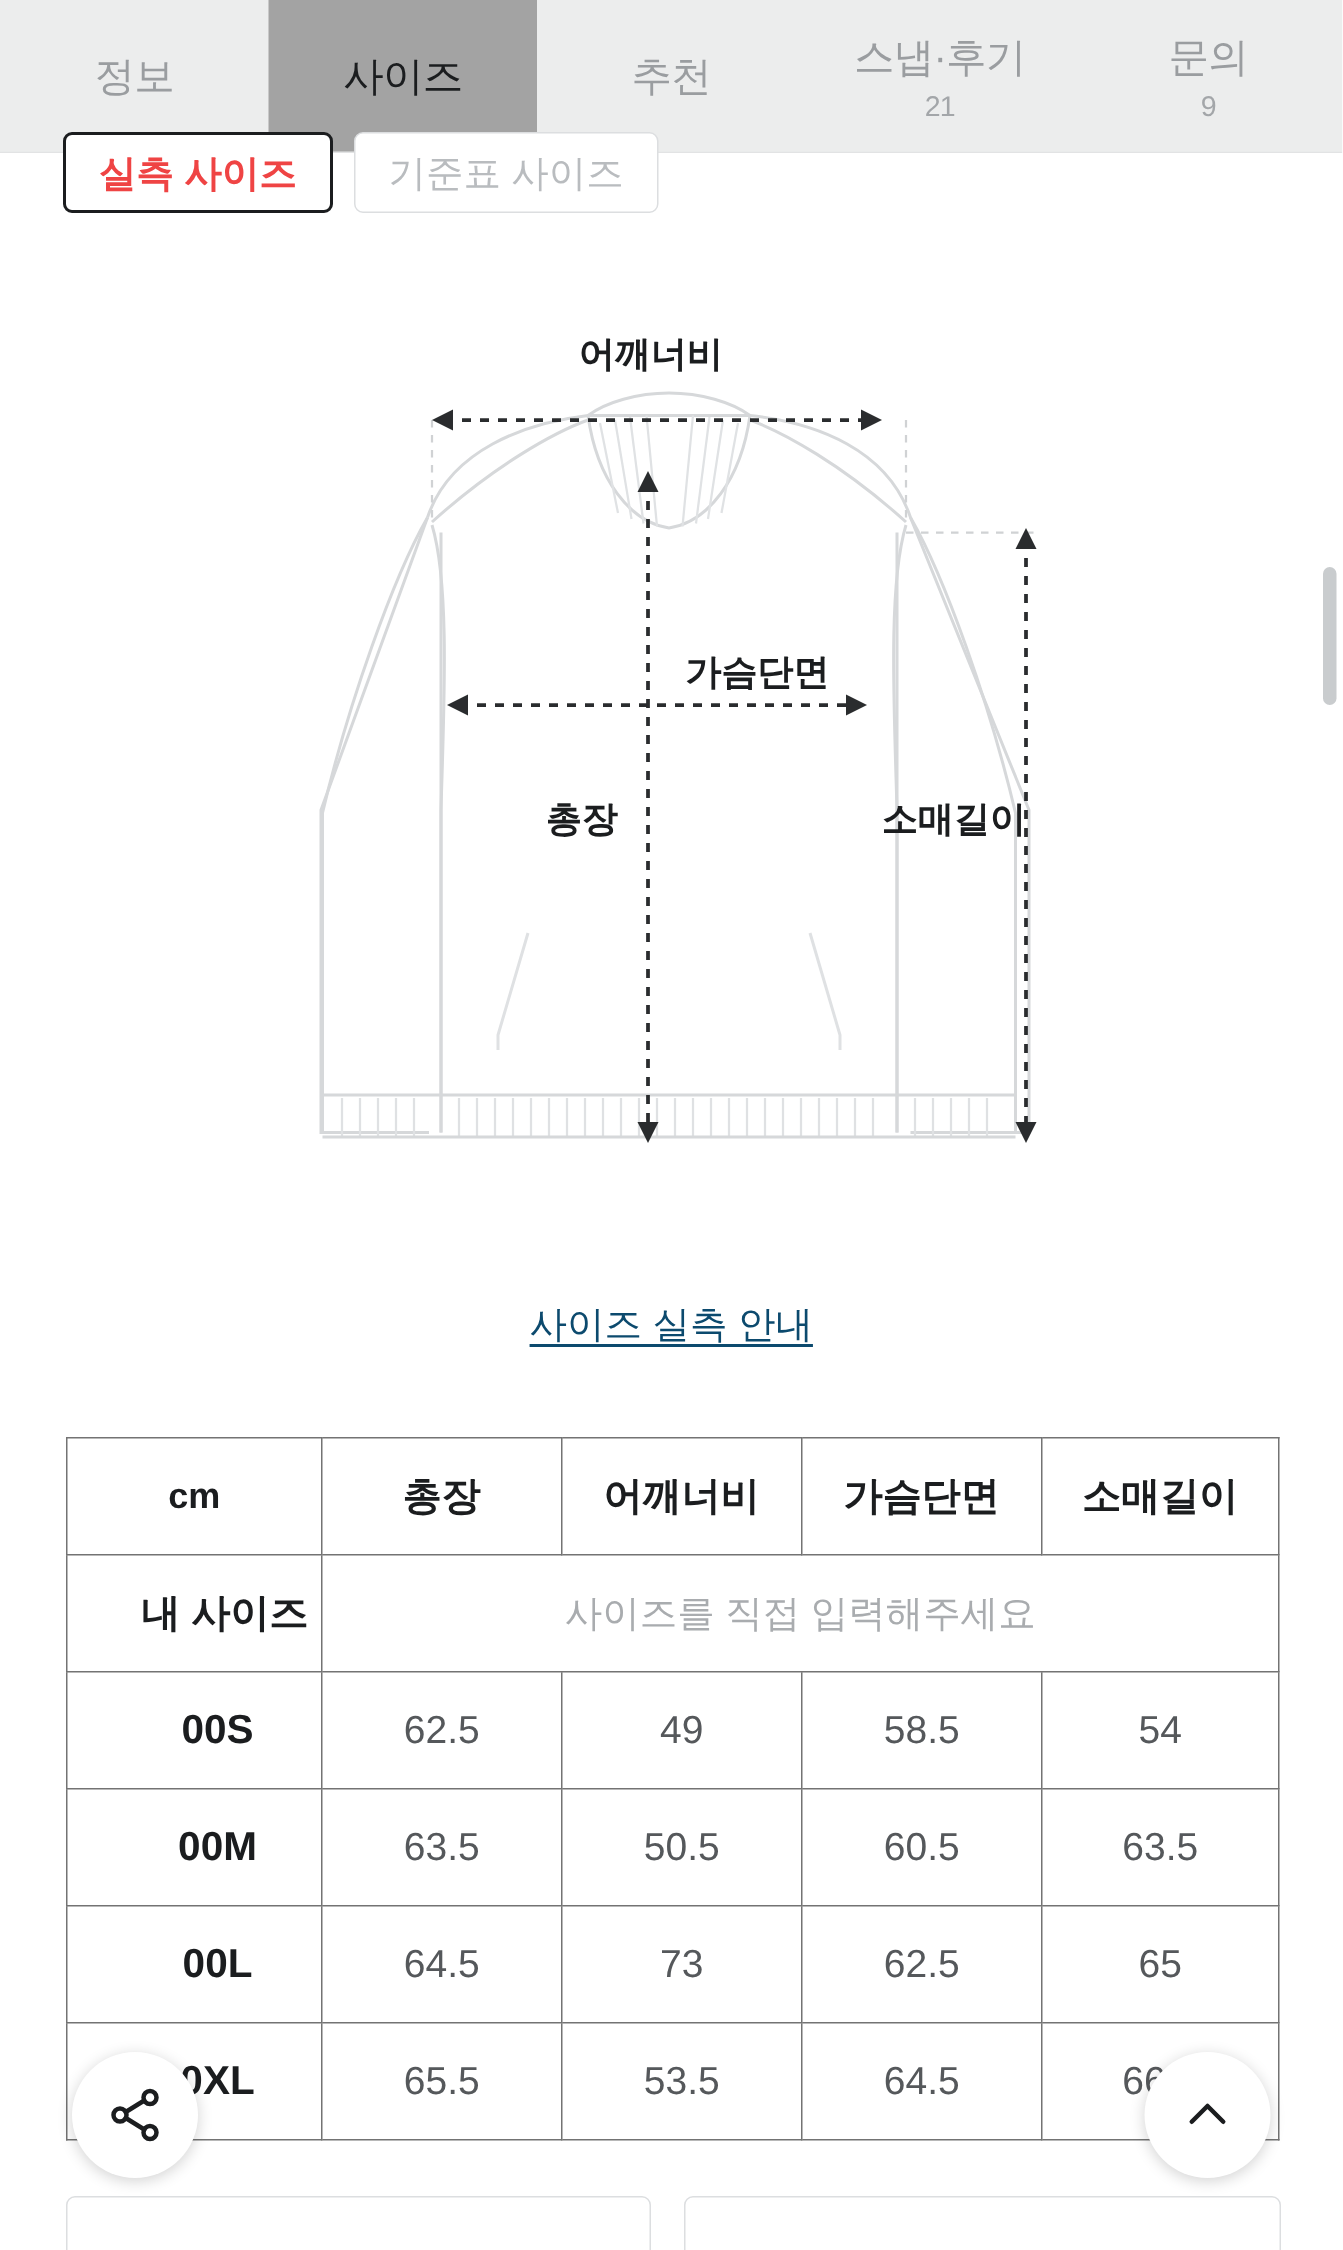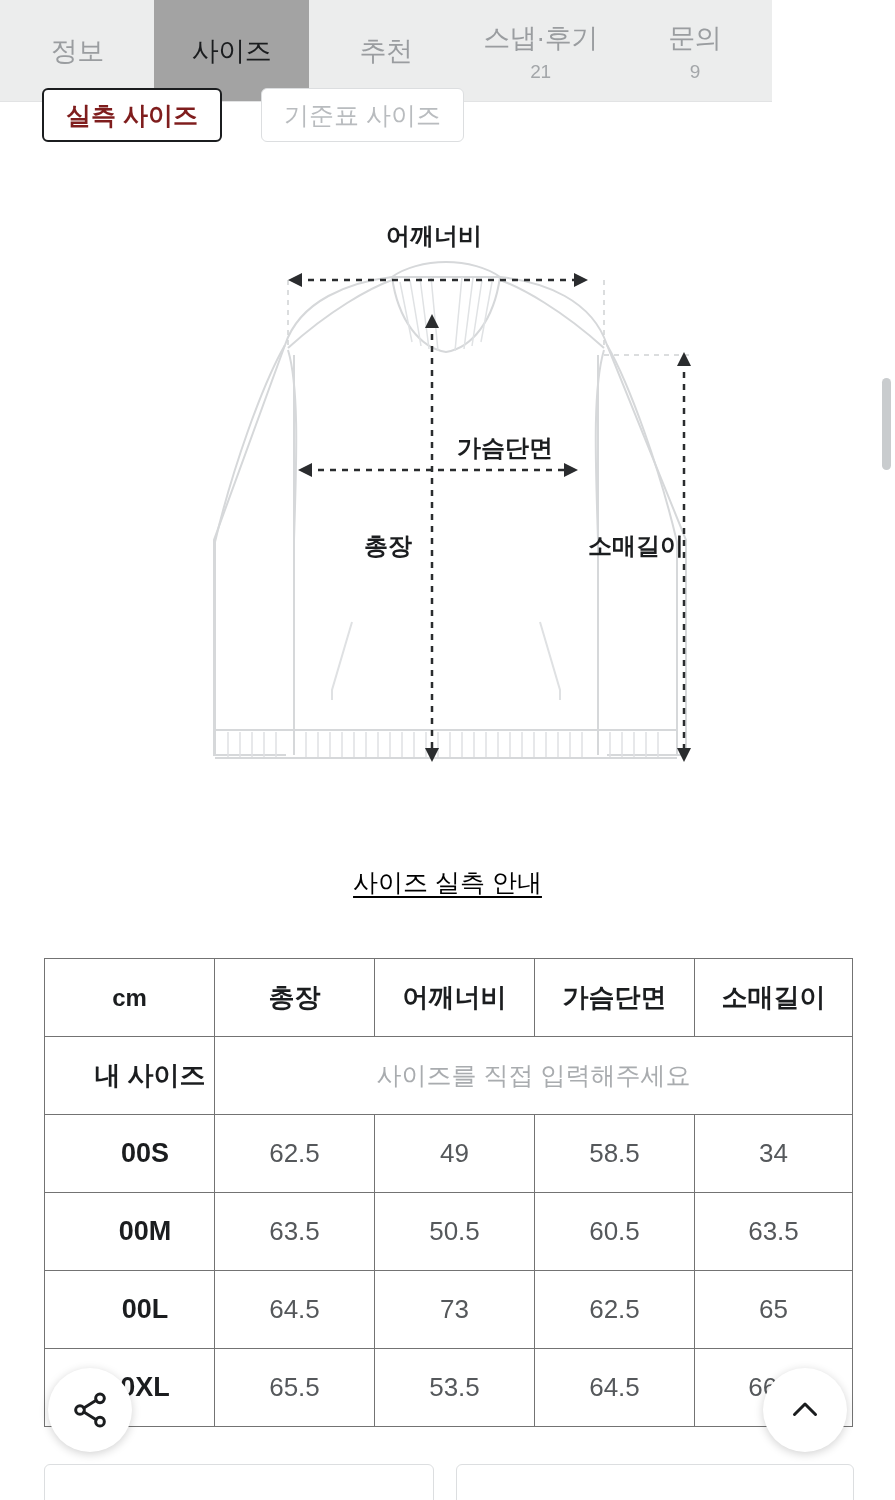--- a/index.html
+++ b/index.html
@@ -17,21 +17,21 @@
     width: 895px;
     height: 1500px;
     background: #ffffff;
     overflow: hidden;
   }
 
   
   .tabbar {
     position: absolute;
     top: 0; left: 0;
-    width: 772px;
+    width: 895px;
     height: 102px;
     display: flex;
     background: #eceded;
     border-bottom: 1px solid #e2e3e4;
   }
   .tab {
     flex: 1;
     display: flex;
     flex-direction: column;
     align-items: center;
@@ -70,27 +70,26 @@
     display: flex;
     align-items: center;
     justify-content: center;
     font-size: 25px;
     border-radius: 6px;
     background: #ffffff;
     cursor: pointer;
   }
   .chip.selected {
     border: 2px solid #1b1d1f;
-    color: #7f1d1d;
+    color: #ef4444;
     font-weight: bold;
   }
   .chip.unselected {
     border: 1px solid #dcdee0;
     color: #b9bcbf;
-    margin-left: 25px;
   }
 
   
   .diagram {
     position: absolute;
     top: 170px;
     left: 0;
     width: 895px;
     height: 650px;
   }
@@ -109,21 +108,21 @@
     top: 866px;
     left: 0;
     width: 895px;
     text-align: center;
     display: flex;
     justify-content: center;
     gap: 28px;
   }
   .links a {
     font-size: 25px;
-    color: #000000;
+    color: #0c4a6e;
     text-decoration: underline;
     text-underline-offset: 5px;
     cursor: pointer;
   }
 
   
   .size-table {
     position: absolute;
     top: 958px;
     left: 44px;
@@ -386,21 +385,21 @@
     <tbody>
       <tr>
         <td class="mysize-head">내 사이즈</td>
         <td class="mysize-input" colspan="4">사이즈를 직접 입력해주세요</td>
       </tr>
       <tr>
         <td class="row-head">00S</td>
         <td>62.5</td>
         <td>49</td>
         <td>58.5</td>
-        <td>34</td>
+        <td>54</td>
       </tr>
       <tr>
         <td class="row-head">00M</td>
         <td>63.5</td>
         <td>50.5</td>
         <td>60.5</td>
         <td>63.5</td>
       </tr>
       <tr>
         <td class="row-head">00L</td>

